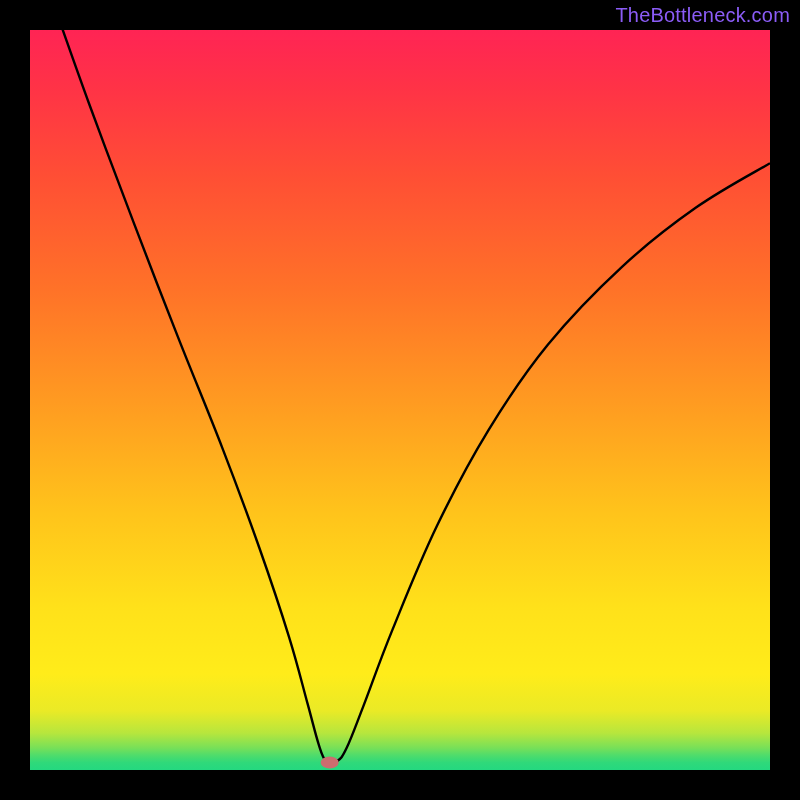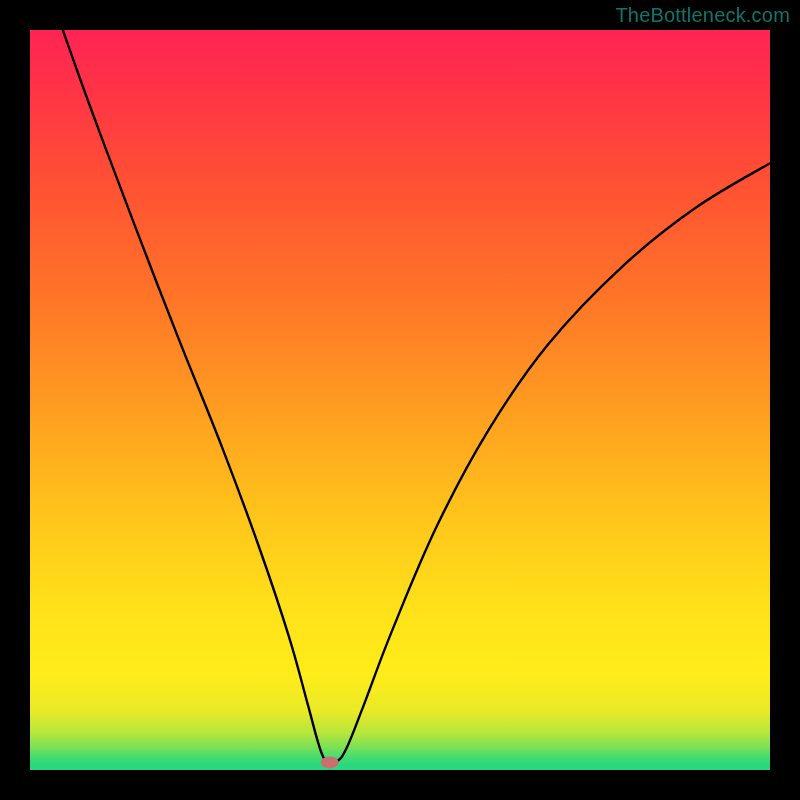--- a/index.html
+++ b/index.html
@@ -26,21 +26,21 @@
     overflow: hidden;
   }
   .plot-area svg {
     display: block;
     width: 100%;
     height: 100%;
   }
   .watermark {
     z-index: 10;
     top: 4px;
-    color: #0f766e;
+    color: #8b5cf6;
     position: absolute;
     font-size: 20px;
     right: 10px;
     font-weight: 500;
     letter-spacing: 0.2px;
   }
   .marker {
     fill: #cc6d6f;
   }
   .curve {

